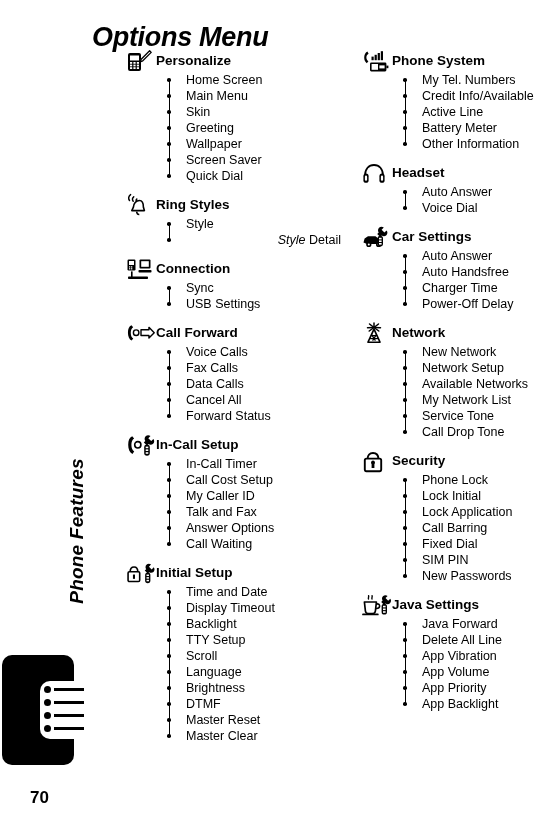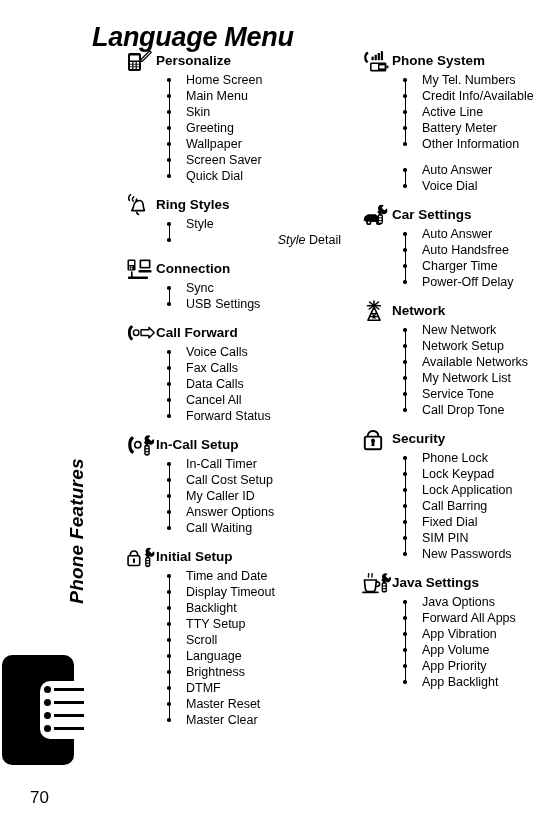--- a/index.html
+++ b/index.html
@@ -64,21 +64,21 @@
     transform: rotate(-90deg);
     transform-origin: center center;
     white-space: nowrap;
   }
 
   
   #page-number {
     position: absolute;
     left: 30px; bottom: 12px;
     font-size: 17px;
-    font-weight: normal;
+    font-weight: bold;
   }
 
   
   #page-title {
     position: absolute;
     left: 92px; top: 4px;
     font-size: 27px;
     font-weight: bold;
     font-style: italic;
     letter-spacing: -0.3px;
@@ -149,21 +149,21 @@
     width: 3.5px; height: 3.5px;
     background: #000000;
     border-radius: 50%;
   }
   .item.sub { padding-left: 20px; text-align: right; }
   .item .em { font-style: italic; }
 </style>
 </head>
 <body>
 
-<h1 id="page-title">Language Menu</h1>
+<h1 id="page-title">Options Menu</h1>
 
 <div id="side-title">Phone Features</div>
 
 <div id="edge-tab">
   <div id="edge-tab-notch">
       <div class="notch-row" style="top: 5px;">
         <div class="notch-dot"></div>
         <div class="notch-line"></div>
       </div>
       <div class="notch-row" style="top: 18px;">
@@ -297,20 +297,21 @@
     <rect x="19.7" y="18.2" width="2.6" height="1.6" fill="#fff"></rect>
   </svg>
           </span>
           <span class="group-label">In-Call Setup</span>
         </div>
         <div class="items">
           <div class="rail"></div>
           <div class="item"><span class="bullet"></span><span>In-Call Timer</span></div>
           <div class="item"><span class="bullet"></span><span>Call Cost Setup</span></div>
           <div class="item"><span class="bullet"></span><span>My Caller ID</span></div>
+          <div class="item"><span class="bullet"></span><span>Talk and Fax</span></div>
           <div class="item"><span class="bullet"></span><span>Answer Options</span></div>
           <div class="item"><span class="bullet"></span><span>Call Waiting</span></div>
         </div>
       </div>
       <div class="group">
         <div class="group-head">
           <span class="group-icon">
             <svg width="32" height="23" viewBox="0 0 32 23">
     <path d="M4.4 10 C4.4 6.6 6.2 4.6 8.6 4.6 C11 4.6 12.6 6.6 12.6 10" fill="none" stroke="#000" stroke-width="1.7"></path>
     <rect x="2.2" y="9.6" width="12.4" height="10.4" rx="1.4" fill="#fff" stroke="#000" stroke-width="1.7"></rect>
@@ -362,20 +363,32 @@
         <div class="items">
           <div class="rail"></div>
           <div class="item"><span class="bullet"></span><span>My Tel. Numbers</span></div>
           <div class="item"><span class="bullet"></span><span>Credit Info/Available</span></div>
           <div class="item"><span class="bullet"></span><span>Active Line</span></div>
           <div class="item"><span class="bullet"></span><span>Battery Meter</span></div>
           <div class="item"><span class="bullet"></span><span>Other Information</span></div>
         </div>
       </div>
       <div class="group">
+        <div class="group-head">
+          <span class="group-icon">
+            <svg width="24" height="22" viewBox="0 0 24 22">
+    <path d="M3 13.5 C3 6.8 6.8 3 12 3 C17.2 3 21 6.8 21 13.5" fill="none" stroke="#000" stroke-width="1.8"></path>
+    <rect x="1.4" y="11.6" width="5.2" height="9.2" rx="2.6" fill="#000"></rect>
+    <rect x="17.4" y="11.6" width="5.2" height="9.2" rx="2.6" fill="#000"></rect>
+    <rect x="2.9" y="13.6" width="2.2" height="5.2" rx="1.1" fill="#fff"></rect>
+    <rect x="18.9" y="13.6" width="2.2" height="5.2" rx="1.1" fill="#fff"></rect>
+  </svg>
+          </span>
+          <span class="group-label">Headset</span>
+        </div>
         <div class="items">
           <div class="rail"></div>
           <div class="item"><span class="bullet"></span><span>Auto Answer</span></div>
           <div class="item"><span class="bullet"></span><span>Voice Dial</span></div>
         </div>
       </div>
       <div class="group">
         <div class="group-head">
           <span class="group-icon">
             <svg width="28" height="23" viewBox="0 0 28 23">
@@ -443,21 +456,21 @@
     <rect x="2.8" y="9.6" width="16.4" height="12.6" rx="1.6" fill="#fff" stroke="#000" stroke-width="1.9"></rect>
     <rect x="9.6" y="13" width="2.8" height="6" fill="#000"></rect>
     <circle cx="11" cy="13.4" r="1.9" fill="#000"></circle>
   </svg>
           </span>
           <span class="group-label">Security</span>
         </div>
         <div class="items">
           <div class="rail"></div>
           <div class="item"><span class="bullet"></span><span>Phone Lock</span></div>
-          <div class="item"><span class="bullet"></span><span>Lock Keypad</span></div>
+          <div class="item"><span class="bullet"></span><span>Lock Initial</span></div>
           <div class="item"><span class="bullet"></span><span>Lock Application</span></div>
           <div class="item"><span class="bullet"></span><span>Call Barring</span></div>
           <div class="item"><span class="bullet"></span><span>Fixed Dial</span></div>
           <div class="item"><span class="bullet"></span><span>SIM PIN</span></div>
           <div class="item"><span class="bullet"></span><span>New Passwords</span></div>
         </div>
       </div>
       <div class="group">
         <div class="group-head">
           <span class="group-icon">
@@ -473,22 +486,22 @@
     <rect x="19.6" y="9.8" width="5.4" height="10.8" rx="2.7" fill="#000"></rect>
     <rect x="21" y="11.8" width="2.6" height="1.6" fill="#fff"></rect>
     <rect x="21" y="14.5" width="2.6" height="1.6" fill="#fff"></rect>
     <rect x="21" y="17.2" width="2.6" height="1.6" fill="#fff"></rect>
   </svg>
           </span>
           <span class="group-label">Java Settings</span>
         </div>
         <div class="items">
           <div class="rail"></div>
-          <div class="item"><span class="bullet"></span><span>Java Options</span></div>
-          <div class="item"><span class="bullet"></span><span>Forward All Apps</span></div>
+          <div class="item"><span class="bullet"></span><span>Java Forward</span></div>
+          <div class="item"><span class="bullet"></span><span>Delete All Line</span></div>
           <div class="item"><span class="bullet"></span><span>App Vibration</span></div>
           <div class="item"><span class="bullet"></span><span>App Volume</span></div>
           <div class="item"><span class="bullet"></span><span>App Priority</span></div>
           <div class="item"><span class="bullet"></span><span>App Backlight</span></div>
         </div>
       </div>
     </div>
 </div>
 
 </body></html>

